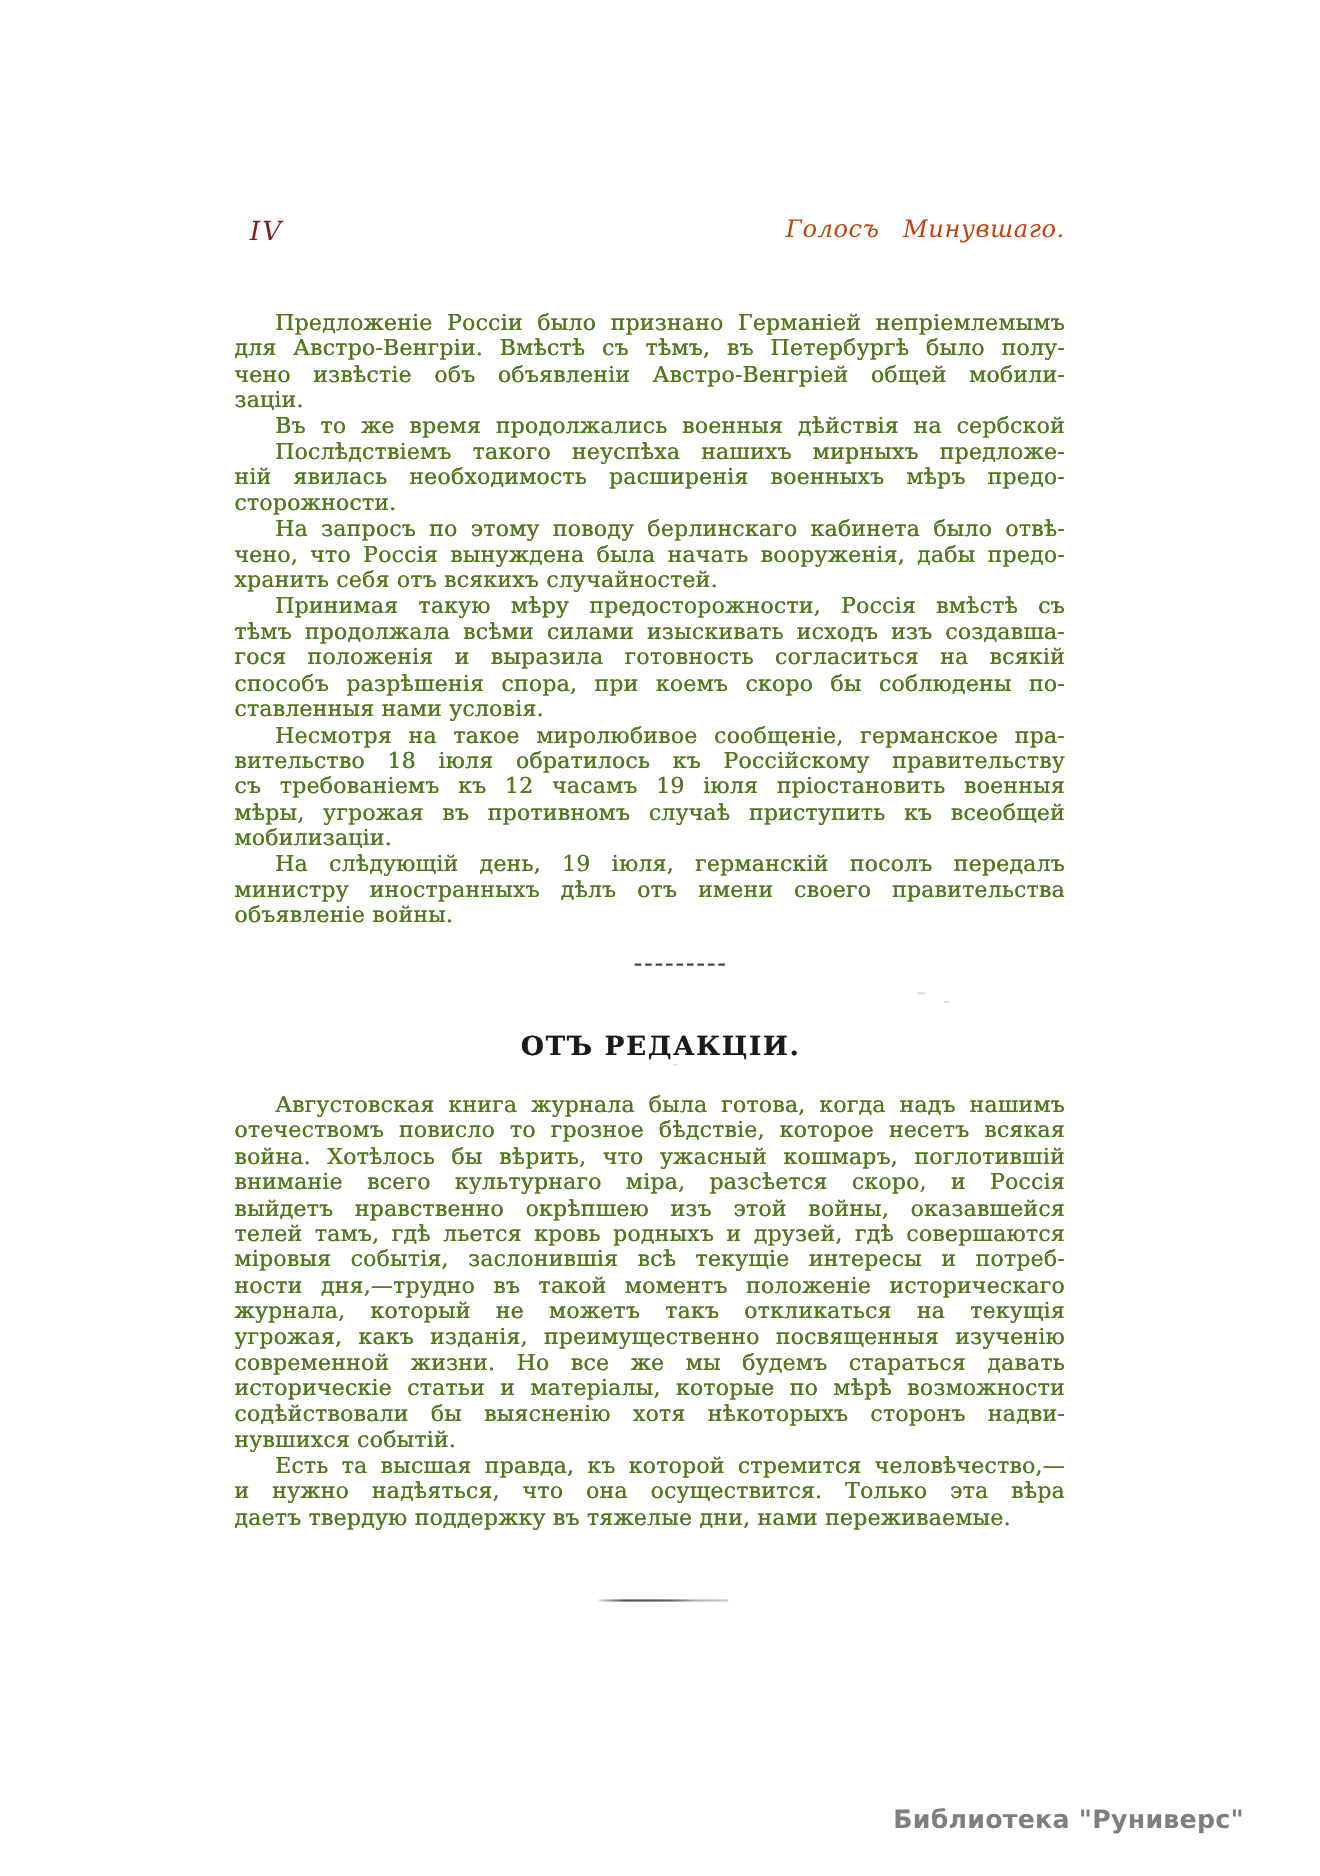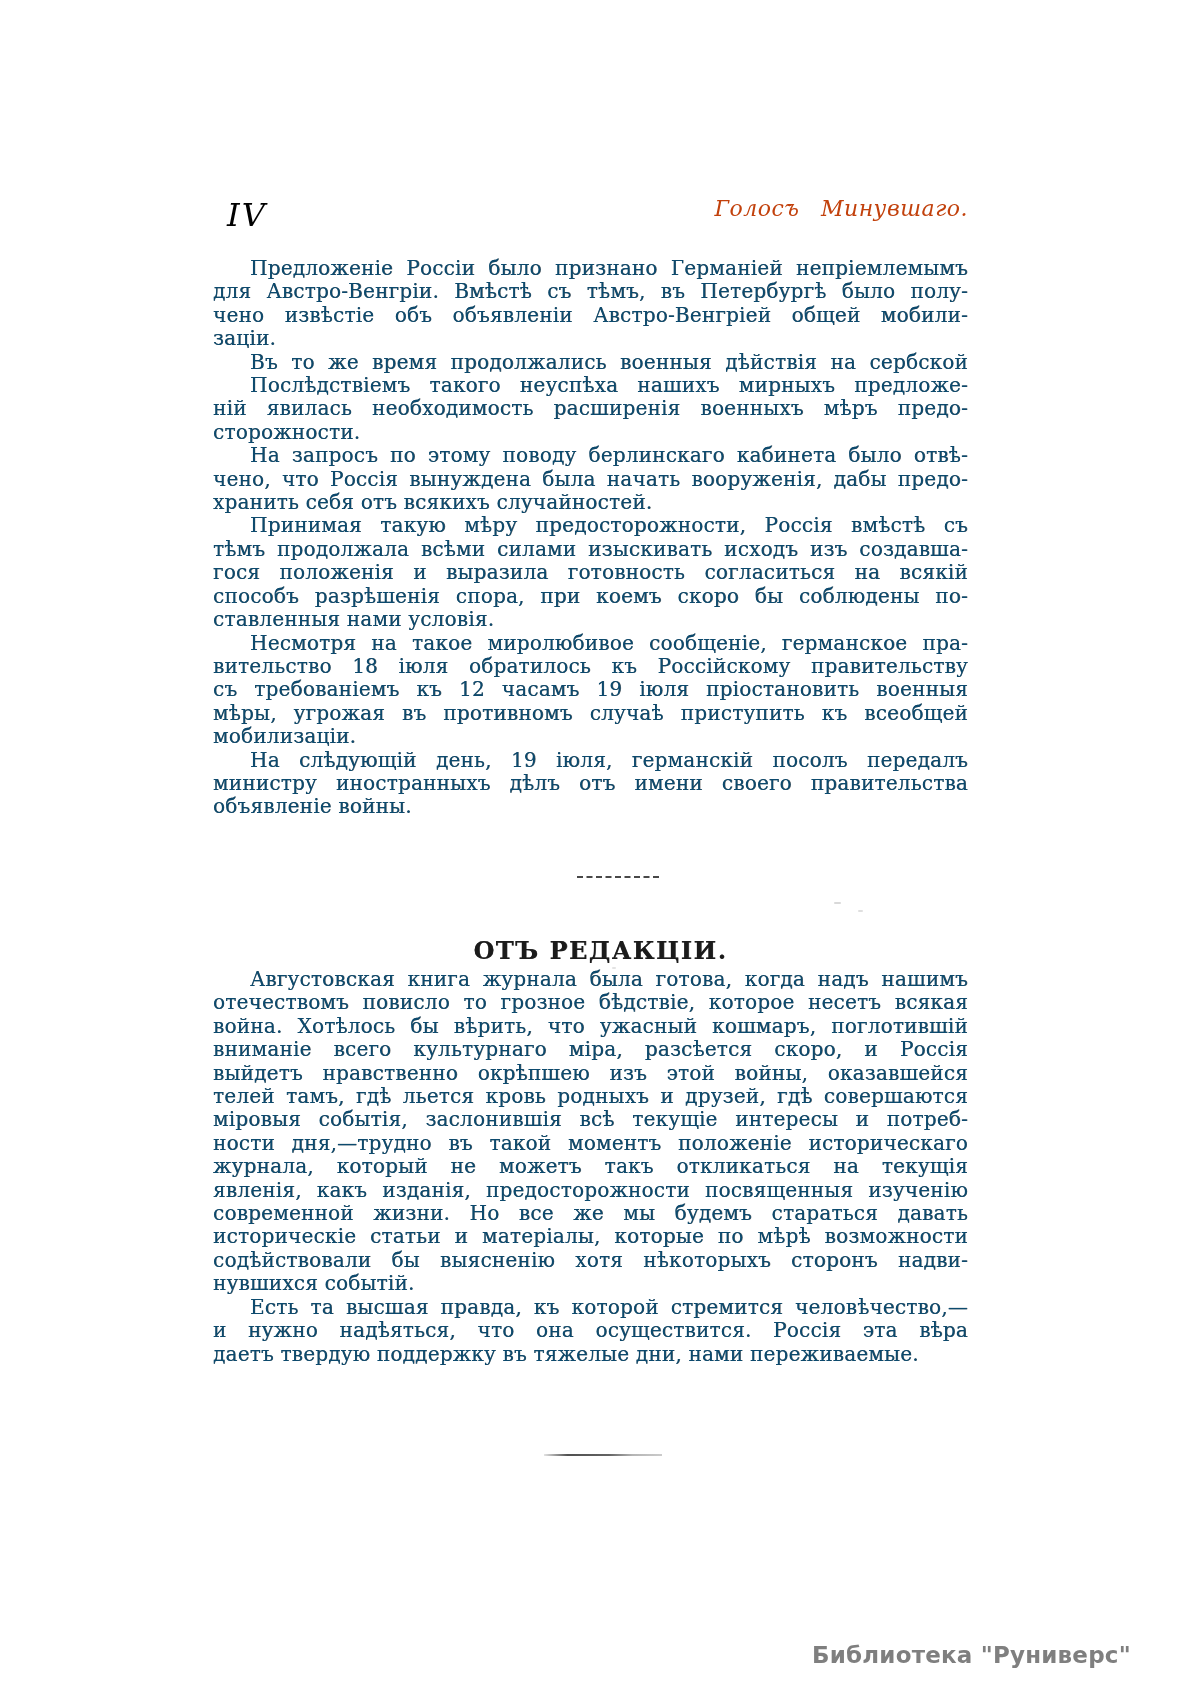--- a/index.html
+++ b/index.html
@@ -9,35 +9,36 @@
     font-family:"DejaVu Serif", serif;
     position:relative;
     overflow:hidden;
   }
   .page{
     position:absolute;inset:0;background:#ffffff;color:#1b1b1b;
   }
   
   .folio{
     position:absolute;left:227px;top:196px;
-    font-style:italic;font-size:32px;letter-spacing:2px;
-    color:#000000;
+    font-style:italic;font-size:24px;letter-spacing:2px;
+    color:#7f1d1d;
   }
   .running-title{
     position:absolute;left:213px;top:196px;width:755px;
     text-align:right;
     font-style:italic;font-size:22px;word-spacing:14px;letter-spacing:0.5px;
     color:#c2410c;
   }
   
   .body{
     position:absolute;left:213px;width:755px;
     font-size:20px;line-height:23.4px;letter-spacing:0.2px;
-    color:#0c4a6e;
+    color:#4d7c0f;
     text-shadow:0.35px 0 0 rgba(27,27,27,0.65);
+    margin-top:25px;
   }
   .body1{top:257px;}
   .body2{top:968px;}
   .para{margin:0;}
   .line{
     text-align:justify;
     text-align-last:justify;
     white-space:normal;
   }
   .line.first{text-indent:37px;}
@@ -133,29 +134,29 @@
       <div class="para">
         <div class="line first">Августовская книга журнала была готова, когда надъ нашимъ</div>
         <div class="line">отечествомъ повисло то грозное бѣдствіе, которое несетъ всякая</div>
         <div class="line">война. Хотѣлось бы вѣрить, что ужасный кошмаръ, поглотившій</div>
         <div class="line">вниманіе всего культурнаго міра, разсѣется скоро, и Россія</div>
         <div class="line">выйдетъ нравственно окрѣпшею изъ этой войны, оказавшейся</div>
         <div class="line">телей тамъ, гдѣ льется кровь родныхъ и друзей, гдѣ совершаются</div>
         <div class="line">міровыя событія, заслонившія всѣ текущіе интересы и потреб-</div>
         <div class="line">ности дня,—трудно въ такой моментъ положеніе историческаго</div>
         <div class="line">журнала, который не можетъ такъ откликаться на текущія</div>
-        <div class="line">явленія, какъ изданія, предосторожности посвященныя изученію</div>
+        <div class="line">угрожая, какъ изданія, преимущественно посвященныя изученію</div>
         <div class="line">современной жизни. Но все же мы будемъ стараться давать</div>
         <div class="line">историческіе статьи и матеріалы, которые по мѣрѣ возможности</div>
         <div class="line">содѣйствовали бы выясненію хотя нѣкоторыхъ сторонъ надви-</div>
         <div class="line last">нувшихся событій.</div>
       </div>
       <div class="para">
         <div class="line first">Есть та высшая правда, къ которой стремится человѣчество,—</div>
-        <div class="line">и нужно надѣяться, что она осуществится. Россія эта вѣра</div>
+        <div class="line">и нужно надѣяться, что она осуществится. Только эта вѣра</div>
         <div class="line last">даетъ твердую поддержку въ тяжелые дни, нами переживаемые.</div>
       </div>
     </div>
 
   <div class="divider-solid"></div>
 
   <div class="speck s1"></div>
   <div class="speck s2"></div>
   <div class="speck s3"></div>
 

